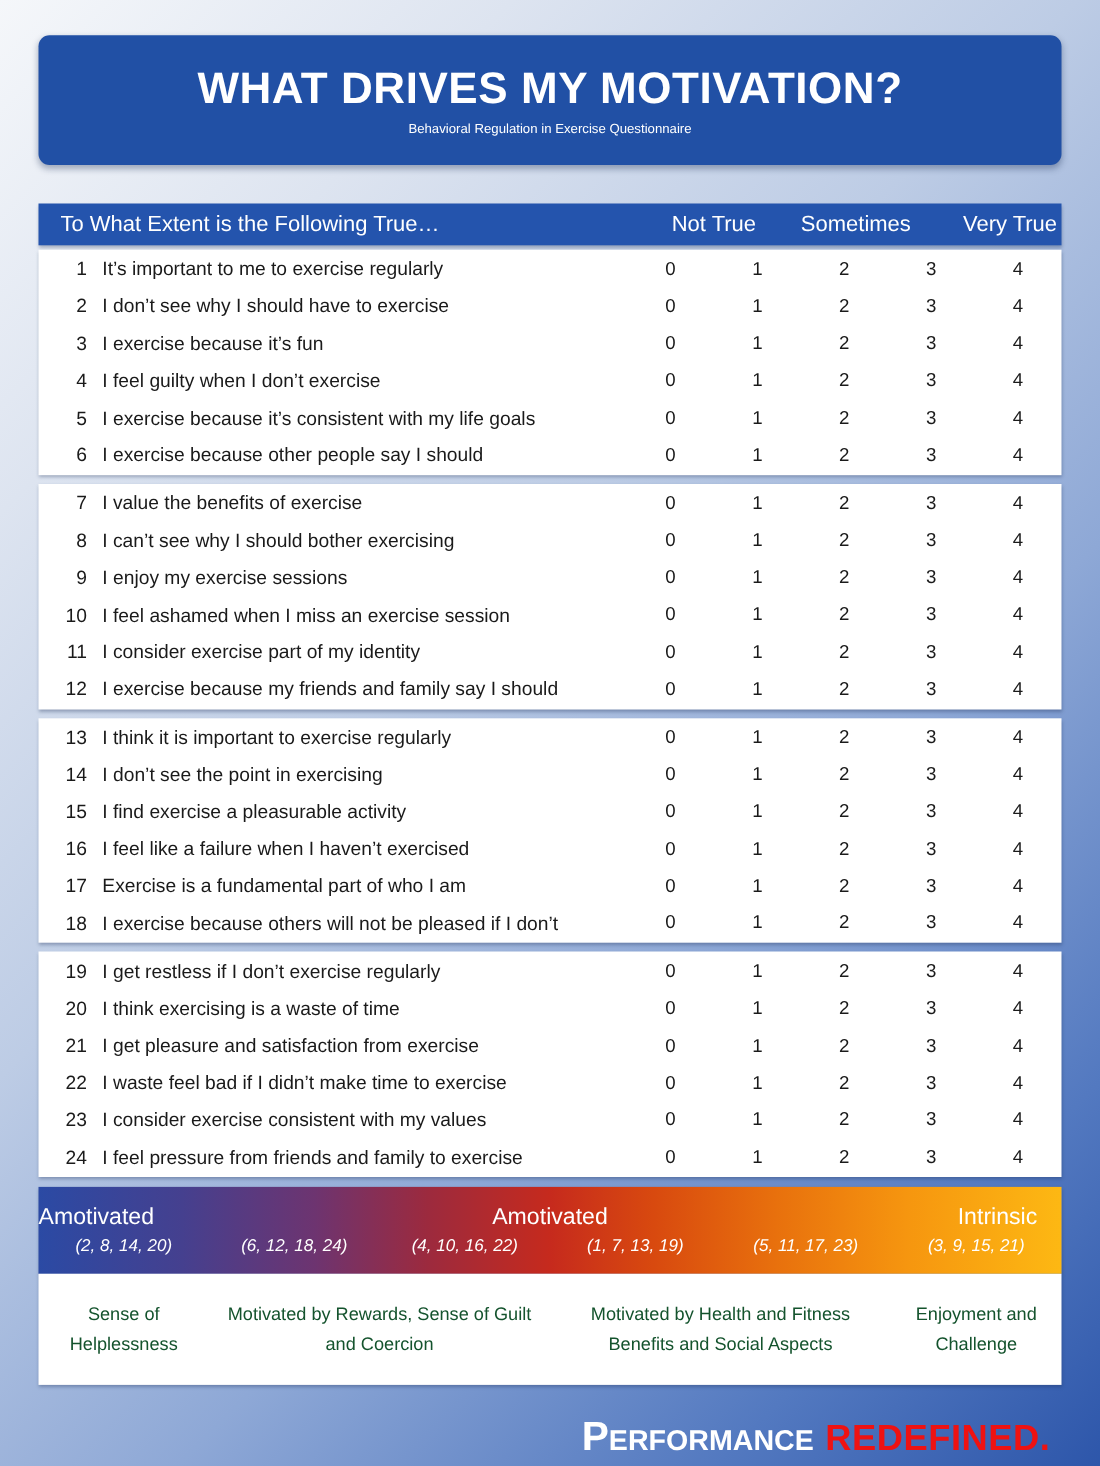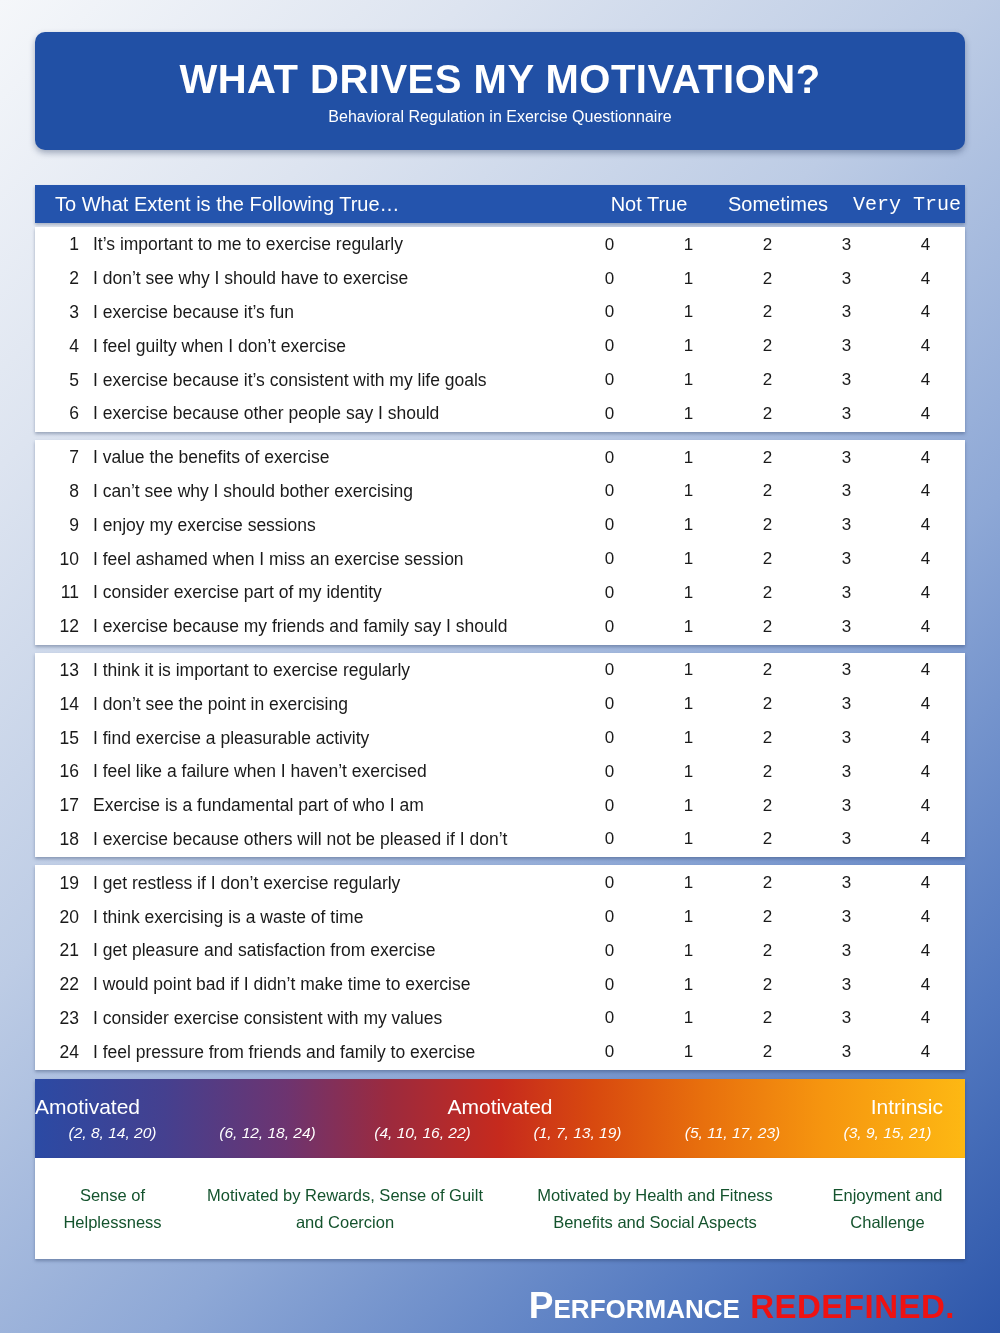--- a/index.html
+++ b/index.html
@@ -10,32 +10,32 @@
   }
   .content { margin:0 35px; width:930px; }
 
   
   .title-card {
     margin-top:32px; height:118px; background:#2150a5; border-radius:10px;
     display:flex; flex-direction:column; align-items:center; justify-content:center;
     color:#fff; box-shadow:0 3px 6px rgba(20,40,80,.35);
   }
   .title-card h1 { font-size:40px; font-weight:bold; letter-spacing:.5px; }
-  .title-card .subtitle { font-size:16px; margin-top:6px; font-weight:400; }
+  .title-card .subtitle { font-size:12px; margin-top:6px; font-weight:400; }
 
   
   .table-header {
     margin-top:35px; height:38px; background:#2454ad; color:#fff;
     display:grid; grid-template-columns:1fr repeat(5,79px); align-items:center;
     font-size:20px; box-shadow:0 2px 3px rgba(20,40,80,.3);
   }
   .table-header .q-col { padding-left:20px; grid-column:1; }
   .table-header .h-not-true  { grid-column:2 / span 2; text-align:center; }
   .table-header .h-sometimes { grid-column:4; text-align:center; }
-  .table-header .h-very-true { grid-column:5 / span 2; text-align:right; padding-right:4px;font-family:Liberation Mono, monospace; }
+  .table-header .h-very-true { grid-column:5 / span 2; text-align:right; padding-right:4px; }
 
   
   .block {
     margin-top:8px; background:#fff; padding:1px 0;
     box-shadow:0 2px 3px rgba(30,50,90,.35);
   }
   .block:first-of-type { margin-top:4px; }
   .row {
     display:grid; grid-template-columns:44px 1fr repeat(5,79px);
     align-items:center; height:33.8px; color:#1a1a1a; font-size:17.5px;
@@ -305,21 +305,21 @@
     <div class="text">I get pleasure and satisfaction from exercise</div>
   <div class="rating">0</div>
           <div class="rating">1</div>
           <div class="rating">2</div>
           <div class="rating">3</div>
           <div class="rating">4</div>
         </div>
 
   <div class="row">
     <div class="num">22</div>
-    <div class="text">I would point bad if I didn’t make time to exercise</div>
+    <div class="text">I waste feel bad if I didn’t make time to exercise</div>
   <div class="rating">0</div>
           <div class="rating">1</div>
           <div class="rating">2</div>
           <div class="rating">3</div>
           <div class="rating">4</div>
         </div>
 
   <div class="row">
     <div class="num">23</div>
     <div class="text">I consider exercise consistent with my values</div>

